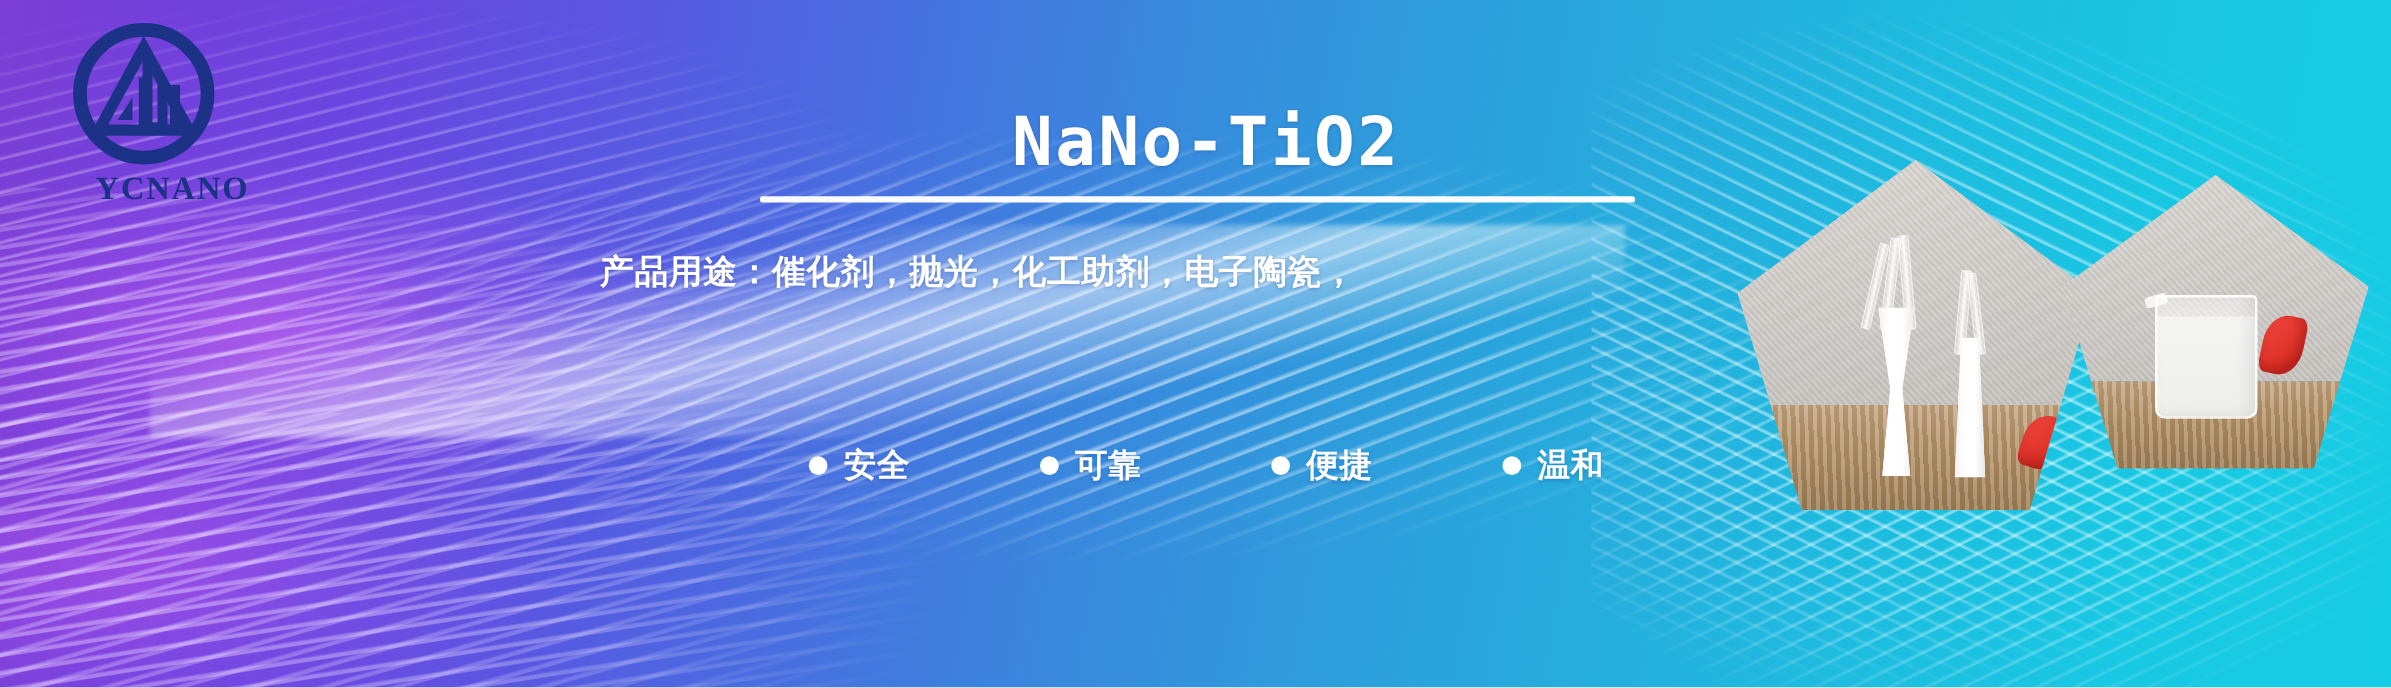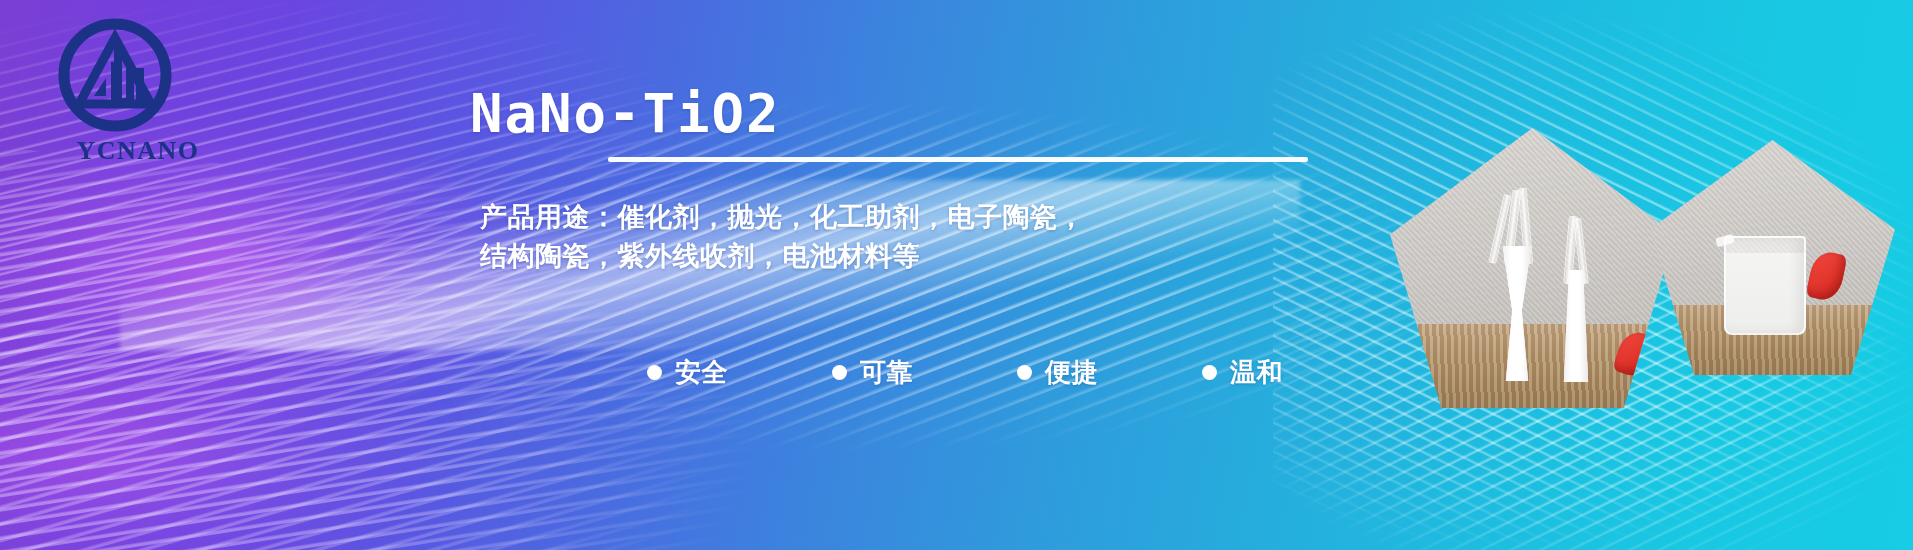--- a/index.html
+++ b/index.html
@@ -147,20 +147,21 @@
     font-size:26px;letter-spacing:1.5px;font-weight:700;
     color:#1C3287;
     font-family:"Liberation Serif","DejaVu Serif",serif;
   }
 
   
   #copy{position:absolute;left:470px;top:0;width:990px;height:550px;}
 
   #title{
     position:absolute;left:0;top:82px;width:990px;
+    text-align:center;
     color:#ffffff;
     font-size:54px;font-weight:700;
     letter-spacing:2px;
     font-family:"DejaVu Sans Mono","Liberation Mono",monospace;
     text-shadow:0 1px 3px rgba(20,40,120,.28);
   }
   #rule{
     position:absolute;left:138px;top:157px;width:700px;height:5px;
     background:#ffffff;border-radius:2px;opacity:.97;
   }
@@ -243,21 +244,20 @@
     </div>
     <div class="wordmark">YCNANO</div>
   </div>
 
   <div id="copy">
     <div id="title">NaNo-TiO2</div>
     <div id="rule"></div>
 
     <div id="usage">
       <div>产品用途：催化剂，抛光，化工助剂，电子陶瓷，</div>
-      <div>结构陶瓷，紫外线收剂，电池材料等</div>
     </div>
 
     <div id="features">
       <div class="feat">
         <span class="dot"></span>
         <span>安全</span>
       </div>
       <div class="feat">
         <span class="dot"></span>
         <span>可靠</span>

